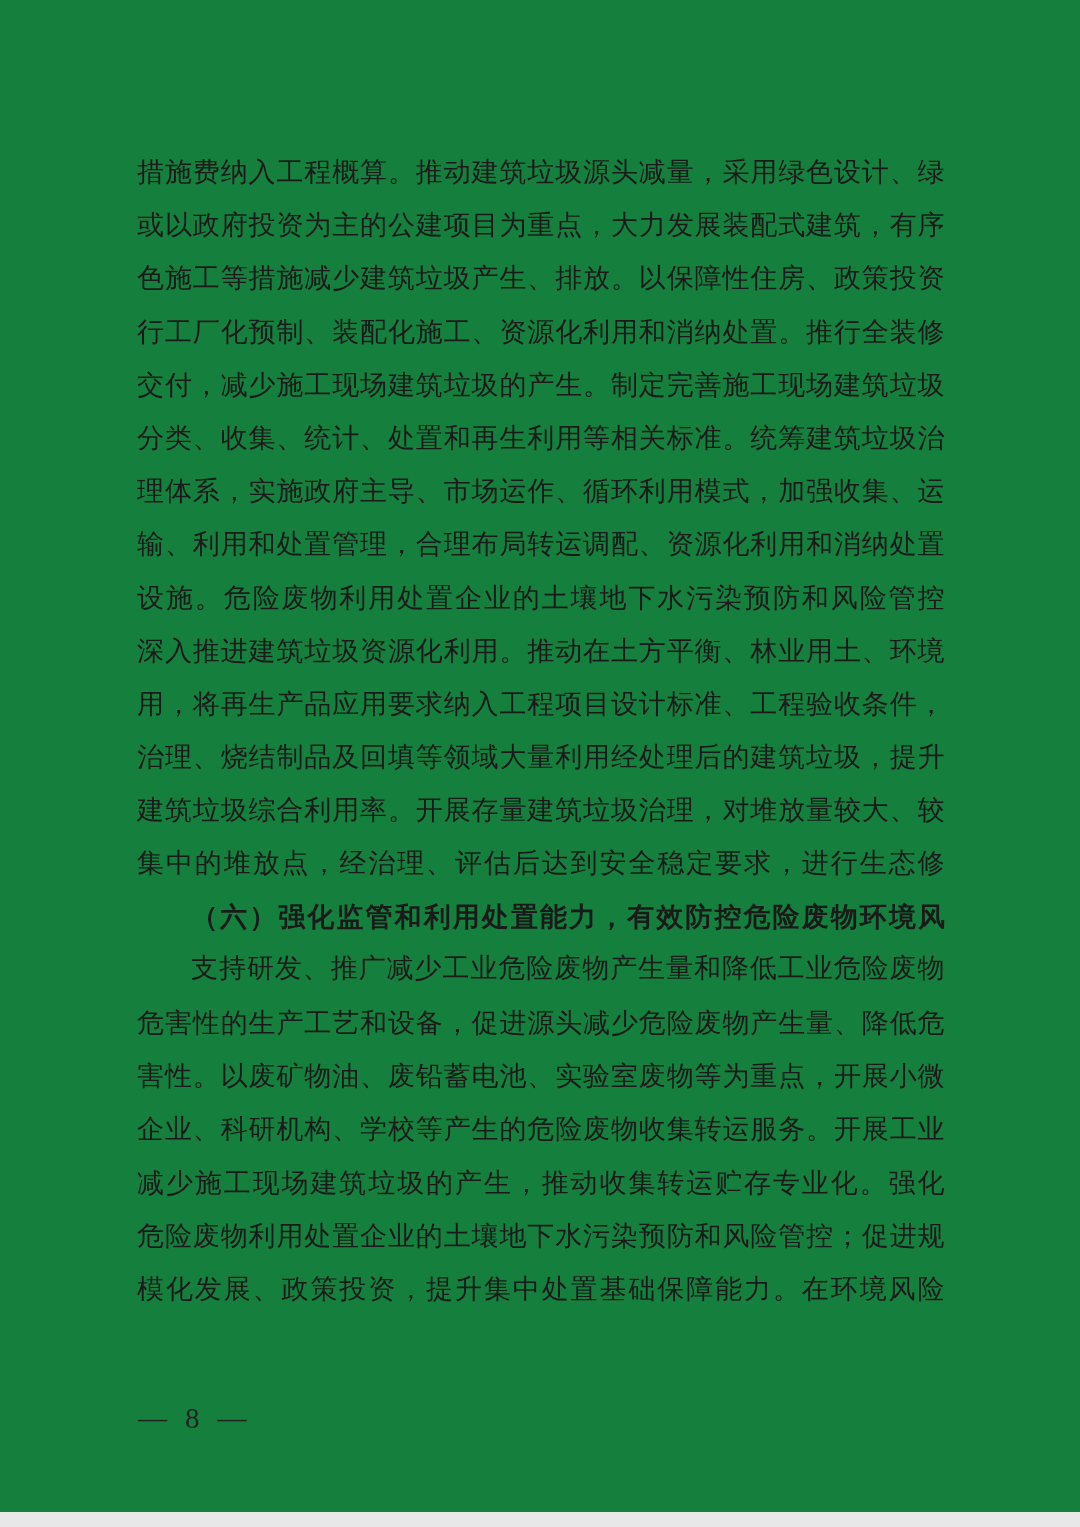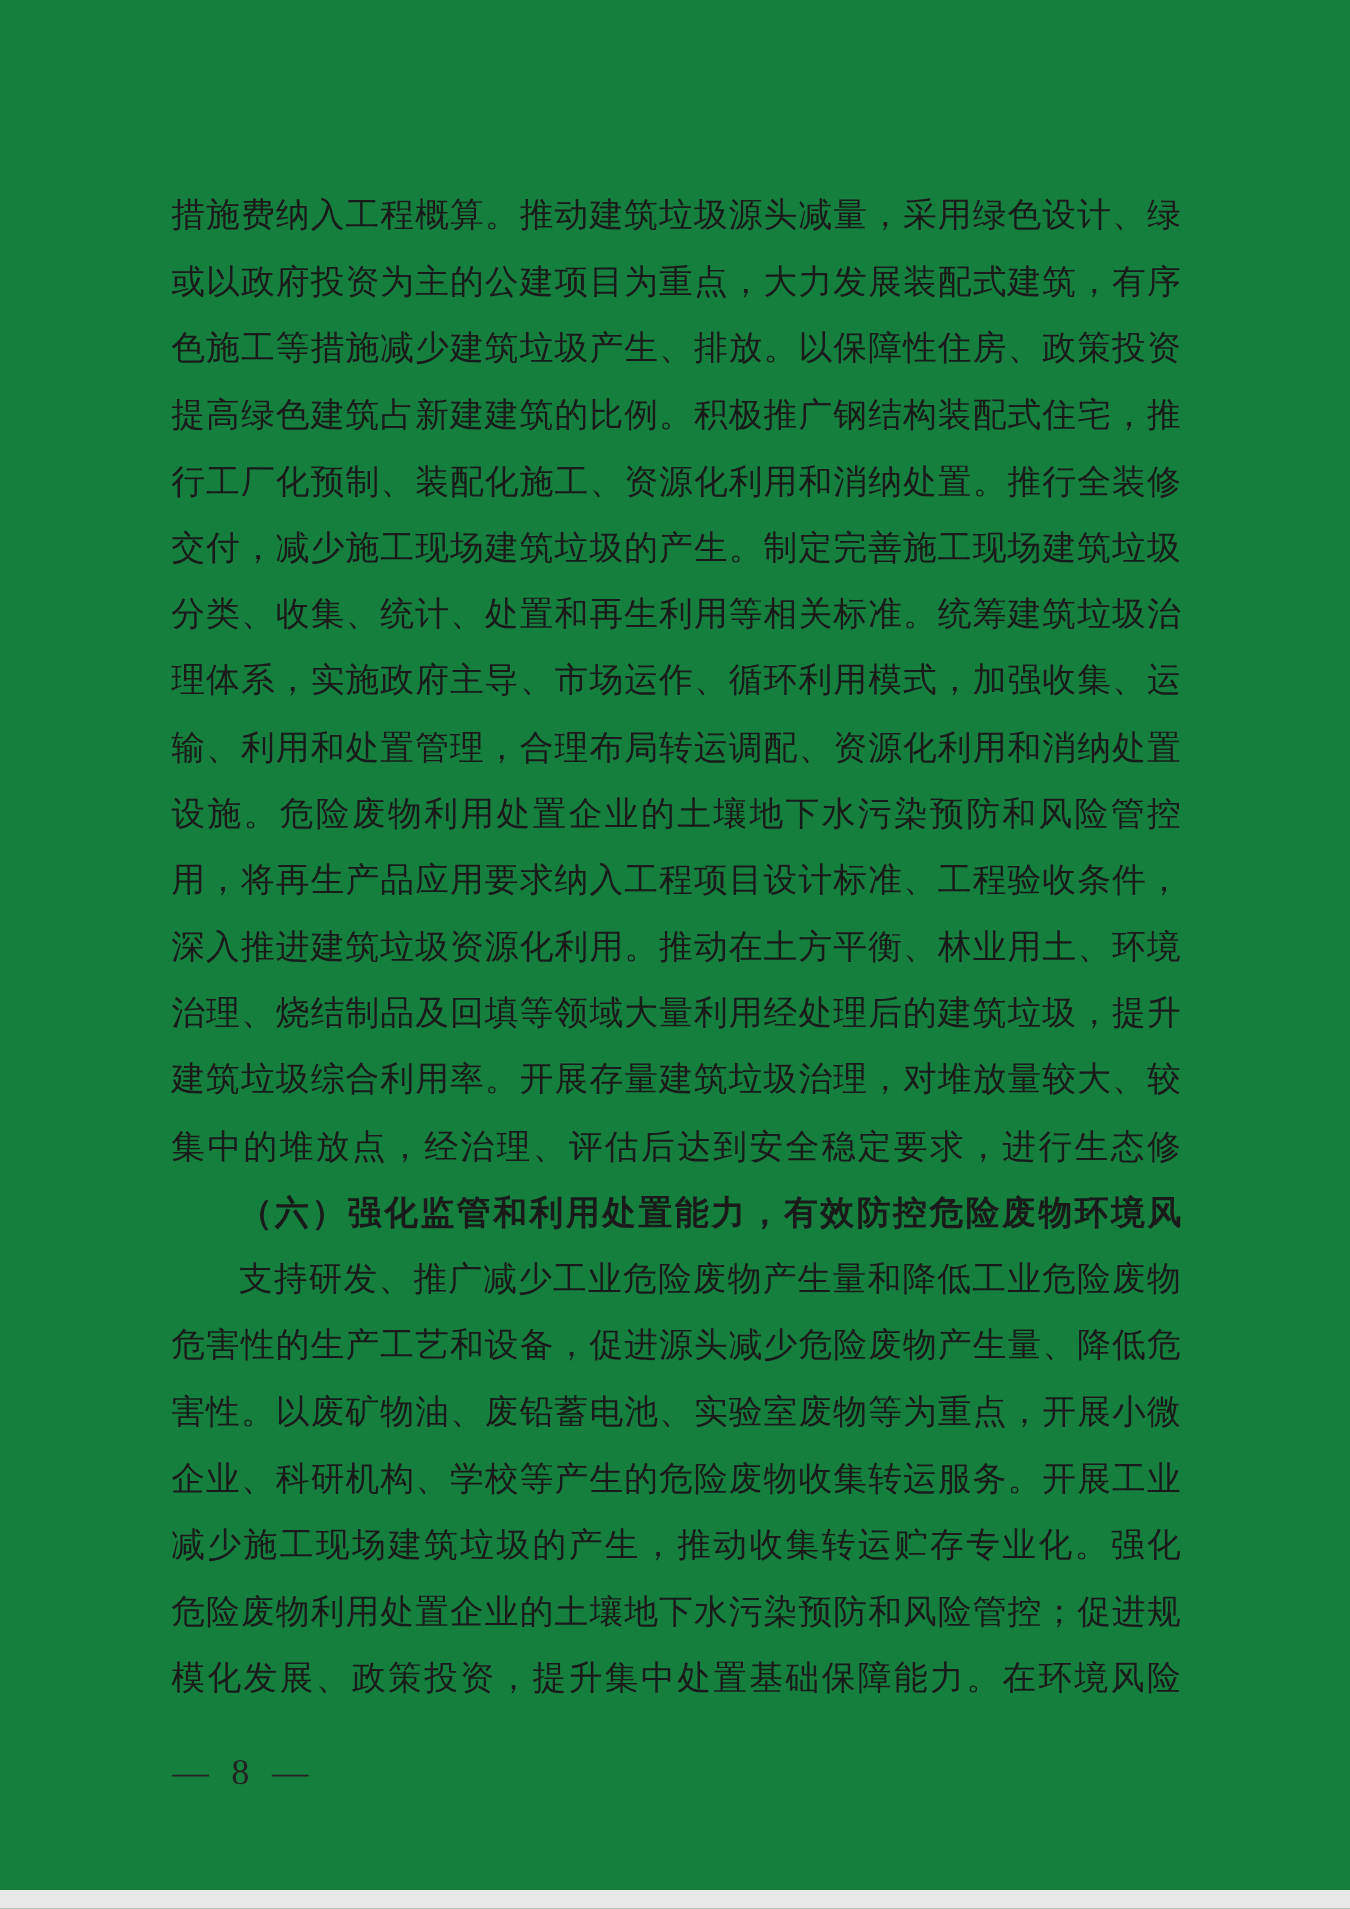--- a/index.html
+++ b/index.html
@@ -32,20 +32,21 @@
     overflow: hidden;
     letter-spacing: 0.5px;
   }
   .tline.heading {
     font-weight: bold;
     text-indent: 2em;
     letter-spacing: 0;
   }
   .tline.indent {
     text-indent: 2em;
+    font-family: Liberation Mono, monospace;
   }
   .footer {
     position: absolute;
     left: 138px;
     top: 1398px;
     display: flex;
     align-items: center;
     gap: 18px;
     font-size: 29px;
     line-height: 40px;
@@ -58,29 +59,28 @@
 </head>
 <body>
 
 <div class="page">
   <div class="content">
 
     <div>
       <div class="tline">措施费纳入工程概算。推动建筑垃圾源头减量，采用绿色设计、绿</div>
       <div class="tline">或以政府投资为主的公建项目为重点，大力发展装配式建筑，有序</div>
       <div class="tline">色施工等措施减少建筑垃圾产生、排放。以保障性住房、政策投资</div>
-      <div class="tline">提高绿色建筑占新建建筑的比例。积极推广钢结构装配式住宅，推</div>
       <div class="tline">行工厂化预制、装配化施工、资源化利用和消纳处置。推行全装修</div>
       <div class="tline">交付，减少施工现场建筑垃圾的产生。制定完善施工现场建筑垃圾</div>
       <div class="tline">分类、收集、统计、处置和再生利用等相关标准。统筹建筑垃圾治</div>
       <div class="tline">理体系，实施政府主导、市场运作、循环利用模式，加强收集、运</div>
       <div class="tline">输、利用和处置管理，合理布局转运调配、资源化利用和消纳处置</div>
       <div class="tline">设施。危险废物利用处置企业的土壤地下水污染预防和风险管控</div>
+      <div class="tline">深入推进建筑垃圾资源化利用。推动在土方平衡、林业用土、环境</div>
       <div class="tline">用，将再生产品应用要求纳入工程项目设计标准、工程验收条件，</div>
-      <div class="tline">深入推进建筑垃圾资源化利用。推动在土方平衡、林业用土、环境</div>
       <div class="tline">治理、烧结制品及回填等领域大量利用经处理后的建筑垃圾，提升</div>
       <div class="tline">建筑垃圾综合利用率。开展存量建筑垃圾治理，对堆放量较大、较</div>
       <div class="tline">集中的堆放点，经治理、评估后达到安全稳定要求，进行生态修复。</div>
     </div>
 
     <div class="tline heading">（六）强化监管和利用处置能力，有效防控危险废物环境风险。</div>
 
     <div>
       <div class="tline indent">支持研发、推广减少工业危险废物产生量和降低工业危险废物</div>
       <div class="tline">危害性的生产工艺和设备，促进源头减少危险废物产生量、降低危</div>

